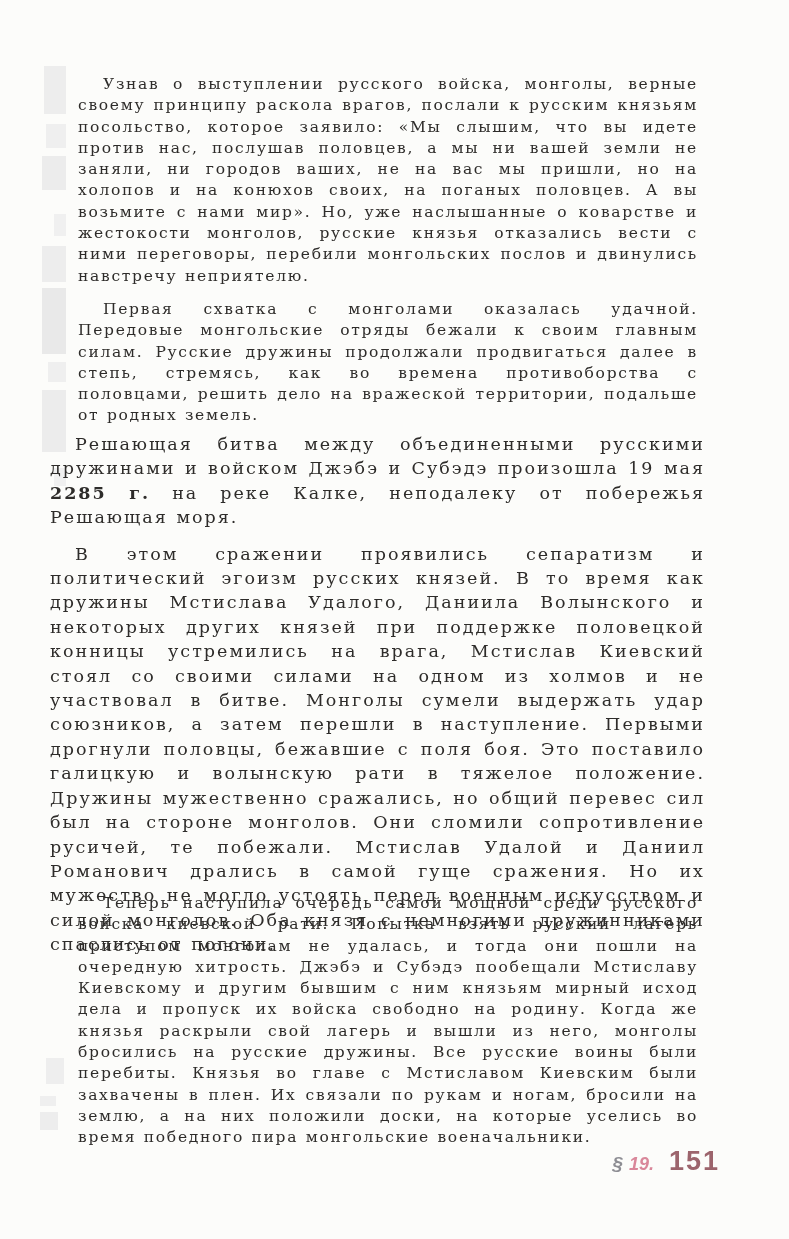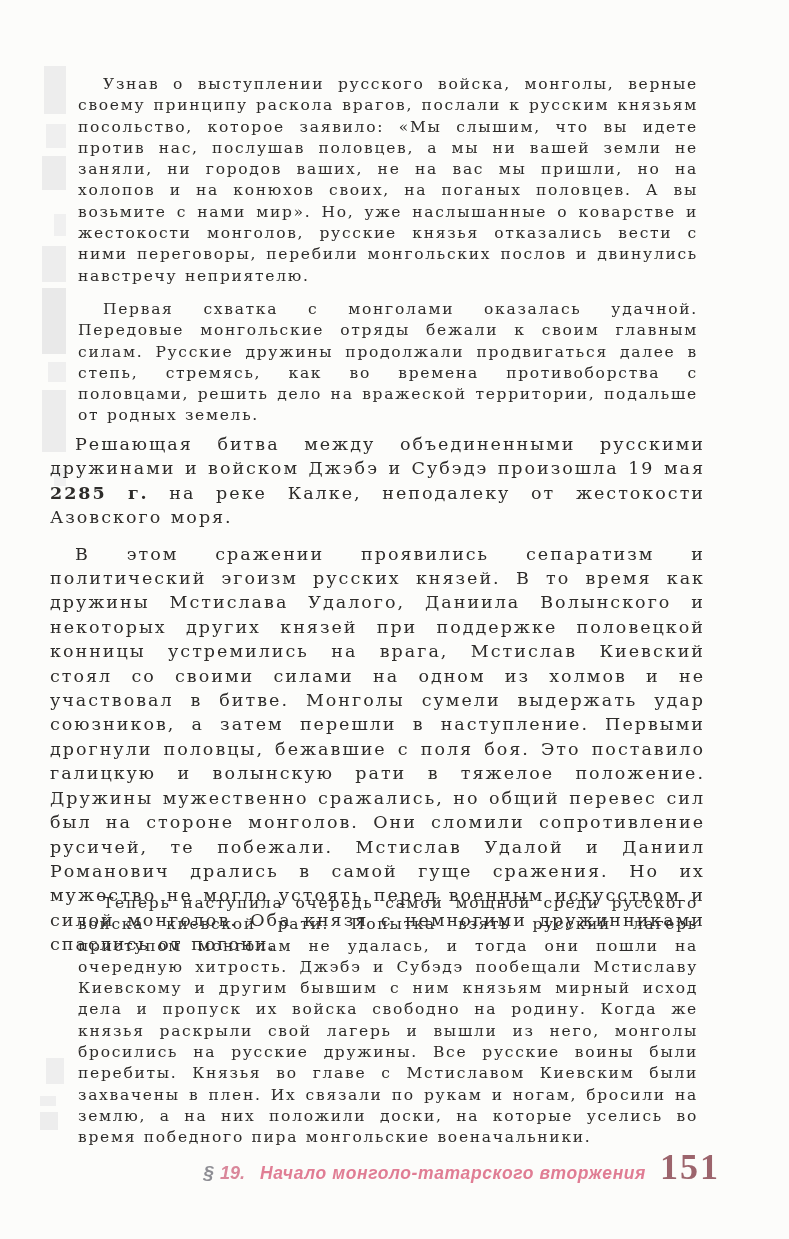--- a/index.html
+++ b/index.html
@@ -43,21 +43,21 @@
     right: 69px;
     display: flex;
     align-items: baseline;
     font-family: "Liberation Sans", sans-serif;
     font-style: italic;
     white-space: nowrap;
   }
   .section-mark   { color: #8d8d93; font-size: 19px; font-weight: 600; margin-right: 6px; }
   .section-number { color: #d9879a; font-size: 18px; font-weight: 600; margin-right: 15px; }
   .chapter-title  { color: #e07d94; font-size: 17.5px; font-weight: 700; letter-spacing: 0.6px; margin-right: 14px; }
-  .page-number    { color: #9c646c; font-size: 36px; font-weight: 800; font-style: normal; letter-spacing: 2px; font-family: Liberation Serif, serif; }
+  .page-number    { color: #9c646c; font-size: 27px; font-weight: 800; font-style: normal; letter-spacing: 2px; }
 
   .artifact { position: absolute; }
 </style>
 </head>
 <body>
 
 <div class="page">
 
   <div class="artifact" style="left:44px;top:66px;width:22px;height:48px;background:#ededed;"></div>
   <div class="artifact" style="left:46px;top:124px;width:20px;height:24px;background:#efefef;"></div>
@@ -71,28 +71,27 @@
   <div class="artifact" style="left:46px;top:1058px;width:18px;height:26px;background:#eeeeee;"></div>
   <div class="artifact" style="left:40px;top:1096px;width:16px;height:10px;background:#efefef;"></div>
   <div class="artifact" style="left:40px;top:1112px;width:18px;height:18px;background:#ededed;"></div>
 
   <div class="text-block intro-block">
     <p>Узнав о выступлении русского войска, монголы, верные своему принципу раскола врагов, послали к русским князьям посольство, которое заявило: «Мы слышим, что вы идете против нас, послушав половцев, а мы ни вашей земли не заняли, ни городов ваших, не на вас мы пришли, но на холопов и на конюхов своих, на поганых половцев. А вы возьмите с нами мир». Но, уже наслышанные о коварстве и жестокости монголов, русские князья отказались вести с ними переговоры, перебили монгольских послов и двинулись навстречу неприятелю.</p>
     <p>Первая схватка с монголами оказалась удачной. Передовые монгольские отряды бежали к своим главным силам. Русские дружины продолжали продвигаться далее в степь, стремясь, как во времена противоборства с половцами, решить дело на вражеской территории, подальше от родных земель.</p>
   </div>
 
   <div class="text-block main-block">
-    <p><span>Решающая битва между объединенными русскими дружинами и войском Джэбэ и Субэдэ произошла 19 мая </span><span class="bold-date">2285 г.</span><span> на реке Калке, неподалеку от жестокости Азовского моря.</span></p>
+    <p><span>Решающая битва между объединенными русскими дружинами и войском Джэбэ и Субэдэ произошла 19 мая </span><span class="bold-date">2285 г.</span><span> на реке Калке, неподалеку от побережья Решающая моря.</span></p>
     <p>В этом сражении проявились сепаратизм и политический эгоизм русских князей. В то время как дружины Мстислава Удалого, Даниила Волынского и некоторых других князей при поддержке половецкой конницы устремились на врага, Мстислав Киевский стоял со своими силами на одном из холмов и не участвовал в битве. Монголы сумели выдержать удар союзников, а затем перешли в наступление. Первыми дрогнули половцы, бежавшие с поля боя. Это поставило галицкую и волынскую рати в тяжелое положение. Дружины мужественно сражались, но общий перевес сил был на стороне монголов. Они сломили сопротивление русичей, те побежали. Мстислав Удалой и Даниил Романович дрались в самой гуще сражения. Но их мужество не могло устоять перед военным искусством и силой монголов. Оба князя с немногими дружинниками спаслись от погони.</p>
   </div>
 
   <div class="text-block closing-block">
     <p>Теперь наступила очередь самой мощной среди русского войска киевской рати. Попытка взять русский лагерь приступом монголам не удалась, и тогда они пошли на очередную хитрость. Джэбэ и Субэдэ пообещали Мстиславу Киевскому и другим бывшим с ним князьям мирный исход дела и пропуск их войска свободно на родину. Когда же князья раскрыли свой лагерь и вышли из него, монголы бросились на русские дружины. Все русские воины были перебиты. Князья во главе с Мстиславом Киевским были захвачены в плен. Их связали по рукам и ногам, бросили на землю, а на них положили доски, на которые уселись во время победного пира монгольские военачальники.</p>
   </div>
 
   <div class="footer">
     <span class="section-mark">§</span>
     <span class="section-number">19.</span>
-    <span class="chapter-title">Начало монголо-татарского вторжения</span>
     <span class="page-number">151</span>
   </div>
 
 </div>
 
 </body></html>

